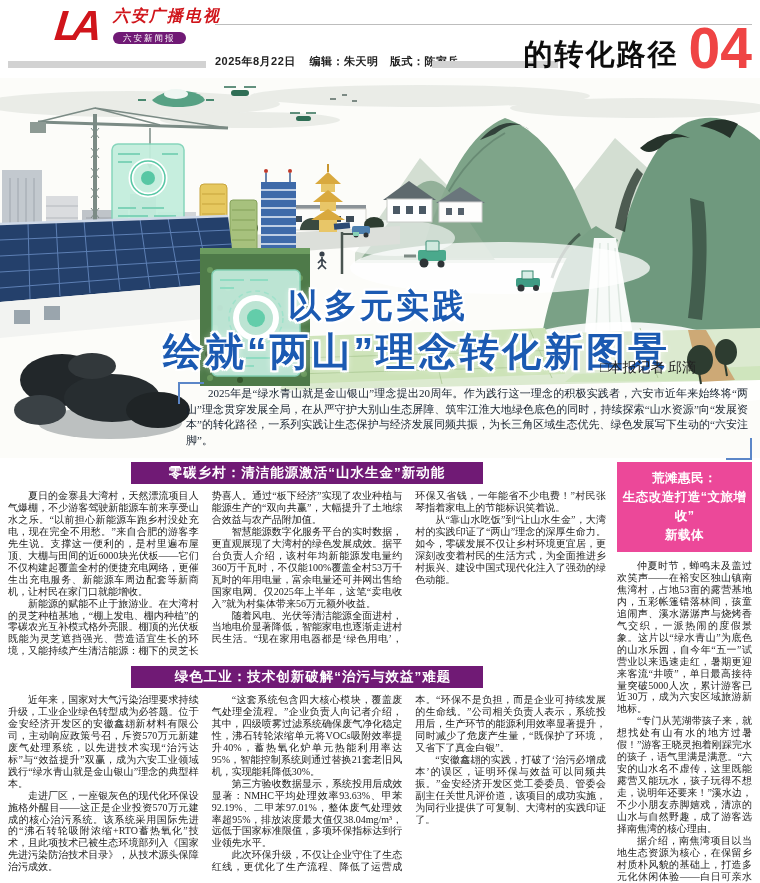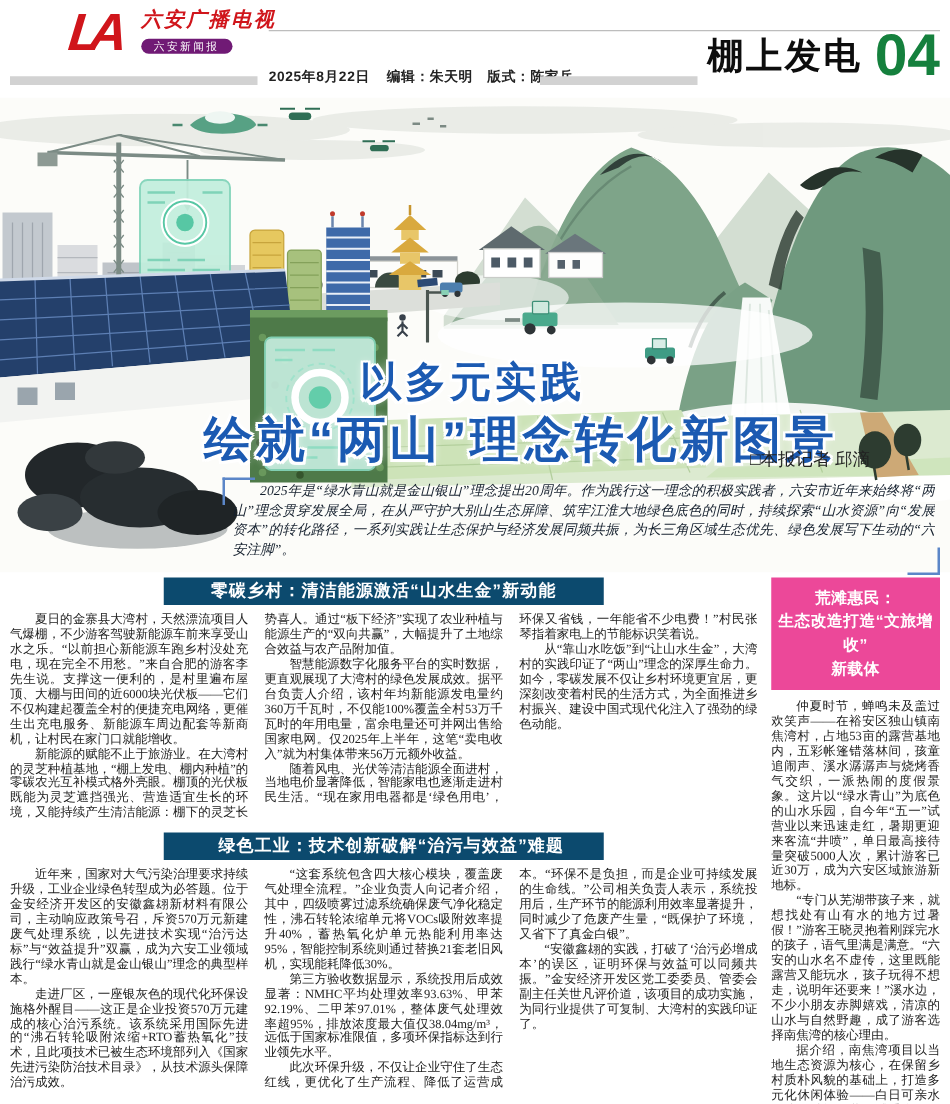--- a/index.html
+++ b/index.html
@@ -20,45 +20,45 @@
   .top-rule{position:absolute;left:215px;right:8px;top:24px;border-top:1px solid #bdbdbd;}
   .bar{position:absolute;height:7px;background:#d2d2d2;top:61px;}
   .bar-left{left:8px;width:198px;}
   .bar-mid{left:432px;width:126px;}
   .date-row{position:absolute;left:215px;top:54px;font-family:"Liberation Sans",sans-serif;
             font-size:11px;font-weight:bold;color:#222;letter-spacing:.5px;}
   .date-row span{margin-right:10px;}
   .brand{position:absolute;right:8px;top:24px;display:flex;align-items:flex-end;}
   .brand .label{font-family:"Liberation Sans",sans-serif;font-weight:900;font-size:29px;
                 color:#0d0d0d;letter-spacing:2px;line-height:1;padding-bottom:4px;}
-  .brand .num{font-family:"Liberation Sans",sans-serif;font-weight:900;font-size:47px;
-              color:#15803d;line-height:.86;margin-left:10px;}
+  .brand .num{font-family:"Liberation Sans",sans-serif;font-weight:900;font-size:57px;
+              color:#ef4444;line-height:.86;margin-left:10px;}
 
   
   .hero{position:absolute;left:0;top:78px;width:760px;height:380px;text-align:right;}
   .headline{position:absolute;font-family:"Liberation Sans","DejaVu Sans",sans-serif;font-weight:900;
             color:#1b5ab2;letter-spacing:3px;white-space:nowrap;
             text-shadow:-2px 0 0 #fff,2px 0 0 #fff,0 -2px 0 #fff,0 2px 0 #fff,
                         -2px -2px 0 #fff,2px 2px 0 #fff,-2px 2px 0 #fff,2px -2px 0 #fff,0 0 7px rgba(255,255,255,.95);}
   .hl1{left:288px;top:206px;font-size:33px;}
   .hl2{left:163px;top:247px;font-size:39px;}
   .byline{position:absolute;left:600px;top:281px;font-size:14px;color:#222;
           font-family:Liberation Serif, serif;}
 
   
   .intro{position:absolute;left:186px;top:386px;width:562px;height:70px;overflow:hidden;}
   .intro p{margin:0;font-size:11px;line-height:15.5px;text-indent:2em;text-align:justify;
-           font-style:italic;color:#15202e;}
+           color:#15202e;}
   .corner{position:absolute;width:26px;height:22px;}
   .c-tl{left:178px;top:382px;border-left:2px solid #5b86c8;border-top:2px solid #5b86c8;}
   .c-br{left:726px;top:438px;border-right:2px solid #5b86c8;border-bottom:2px solid #5b86c8;}
 
   
   .main-left{position:absolute;left:8px;top:462px;width:598px;}
-  .sec-bar{width:352px;margin:0 auto;height:22px;line-height:22px;background:#0c4a6e;color:#fff;
+  .sec-bar{width:352px;margin:0 auto;height:22px;line-height:22px;background:#701a75;color:#fff;
            text-align:center;font-family:"Liberation Sans","DejaVu Sans",sans-serif;
            font-weight:bold;font-size:13.5px;letter-spacing:1px;}
   .sec2-bar{margin-top:8px;padding-left:12px;}
   .cols{margin-top:6px;column-count:3;column-gap:13px;column-fill:auto;overflow:hidden;}
   .cols1{height:168px;}
   .cols2{height:187px;}
   .cols p,.side-text p{margin:0;text-indent:2em;text-align:justify;font-size:10px;
            line-height:11.95px;color:#1c1c1c;}
 
   
@@ -81,21 +81,21 @@
     </span>
   </div>
   <div class="top-rule"></div>
   <div class="bar bar-left"></div>
   <div class="date-row">
     <span>2025年8月22日</span>
     <span>编辑：朱天明　版式：陈家兵</span>
   </div>
   <div class="bar bar-mid"></div>
   <div class="brand">
-    <span class="label">棚上发电</span>
+    <span class="label">的转化路径</span>
     <span class="num">04</span>
   </div>
 
   <div class="hero">
     <svg viewBox="0 0 760 380" width="760" height="380">
       <rect width="760" height="380" fill="#fcfcf9"></rect>
       <g opacity="0.85" fill="#e7eae5">
         <ellipse cx="130" cy="26" rx="150" ry="13"></ellipse>
           <ellipse cx="420" cy="18" rx="170" ry="11"></ellipse>
         <ellipse cx="640" cy="30" rx="130" ry="10"></ellipse>

